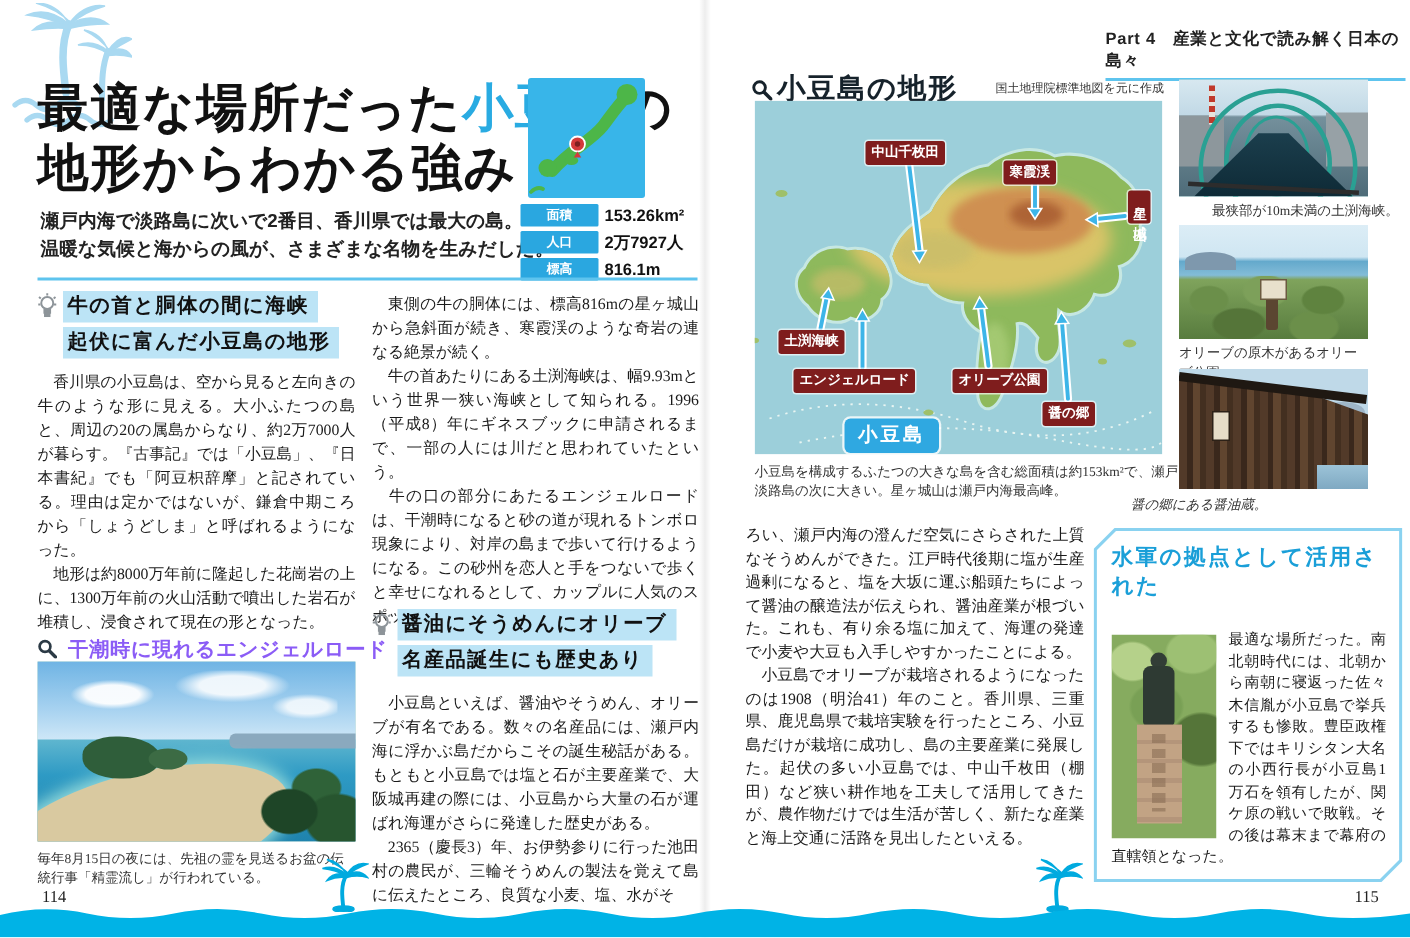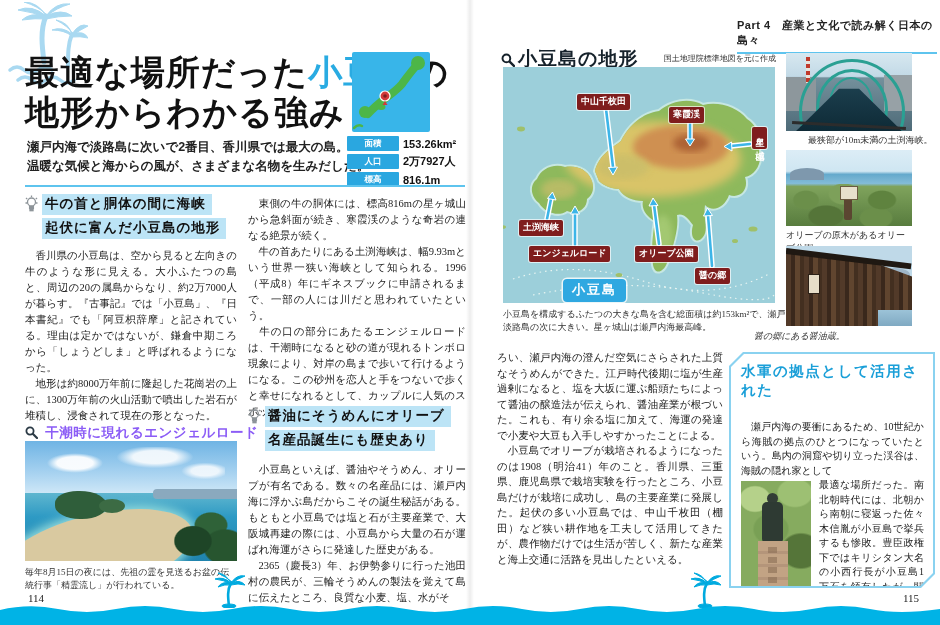--- a/index.html
+++ b/index.html
@@ -341,21 +341,20 @@
 <div class="rp-caption caption" style="left:754px;top:330px;font-style:italic;">醤の郷にある醤油蔵。</div>
 
 <div class="col" style="left:497px;top:350px;width:226px;line-height:15.5px;">
   <p>ろい、瀬戸内海の澄んだ空気にさらされた上質なそうめんができた。江戸時代後期に塩が生産過剰になると、塩を大坂に運ぶ船頭たちによって醤油の醸造法が伝えられ、醤油産業が根づいた。これも、有り余る塩に加えて、海運の発達で小麦や大豆も入手しやすかったことによる。</p>
   <p>　小豆島でオリーブが栽培されるようになったのは1908（明治41）年のこと。香川県、三重県、鹿児島県で栽培実験を行ったところ、小豆島だけが栽培に成功し、島の主要産業に発展した。起伏の多い小豆島では、中山千枚田（棚田）など狭い耕作地を工夫して活用してきたが、農作物だけでは生活が苦しく、新たな産業と海上交通に活路を見出したといえる。</p>
 </div>
 
 <div class="hist-outer">
   <div class="hist-inner">
     <div class="hist-title">水軍の拠点として活用された</div>
-    <p class="hist-p">　瀬戸内海の要衝にあるため、10世紀から海賊の拠点のひとつになっていたという。島内の洞窟や切り立った渓谷は、海賊の隠れ家として</p>
     <div class="hist-photo">
       <div class="ph-layer" style="left:0;top:0;width:70px;height:136px;background:
           radial-gradient(26px 22px at 14px 18px,#b5d18a 55%,transparent 62%),
           radial-gradient(30px 24px at 54px 12px,#9dc073 55%,transparent 62%),
           radial-gradient(30px 26px at 30px 48px,#79a055 55%,transparent 62%),
           radial-gradient(34px 30px at 60px 70px,#557539 55%,transparent 62%),#86ab5f;"></div>
       <div class="ph-layer" style="left:26px;top:12px;width:11px;height:11px;background:#323d36;border-radius:50%;"></div>
       <div class="ph-layer" style="left:21px;top:21px;width:21px;height:40px;background:#2e3a33;border-radius:5px 5px 3px 3px;"></div>
       <div class="ph-layer" style="left:17px;top:60px;width:30px;height:66px;background:repeating-linear-gradient(180deg,#c2a384 0 10px,#b4957a 10px 13px);"></div>
       <div class="ph-layer" style="left:27px;top:66px;width:9px;height:52px;background:repeating-linear-gradient(180deg,#8a6e55 0 6px,transparent 6px 10px);opacity:.6;"></div>

